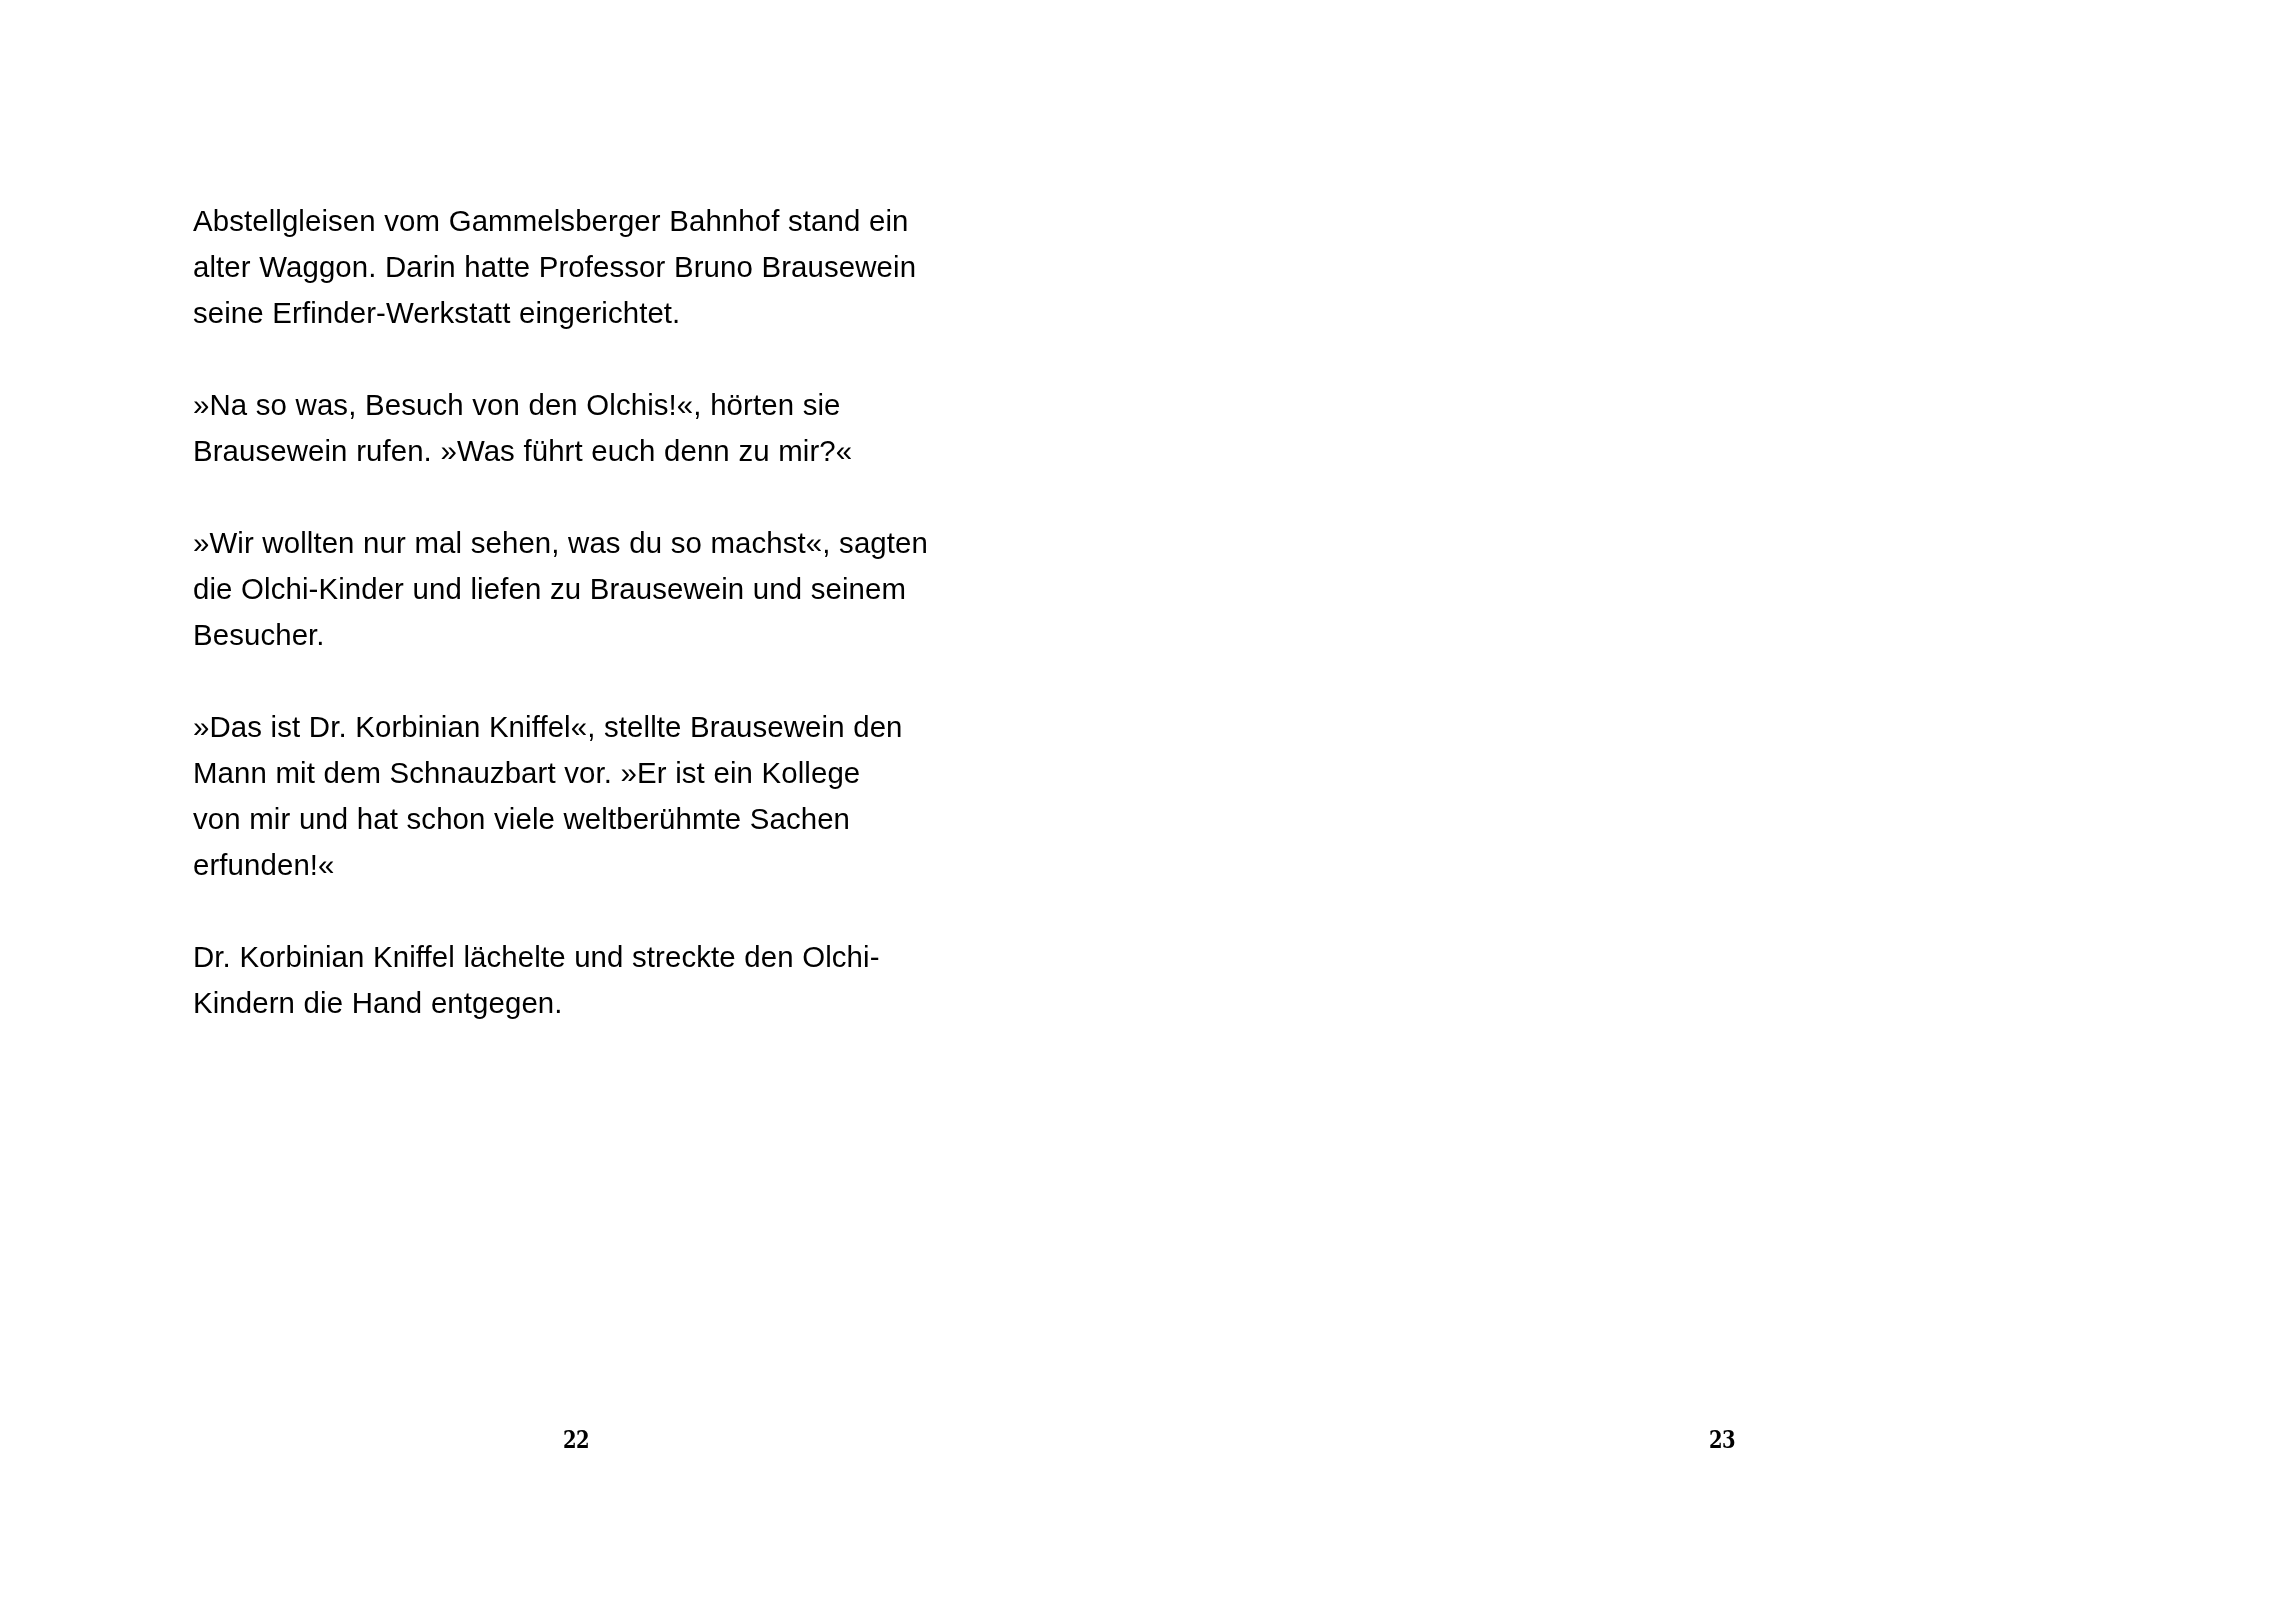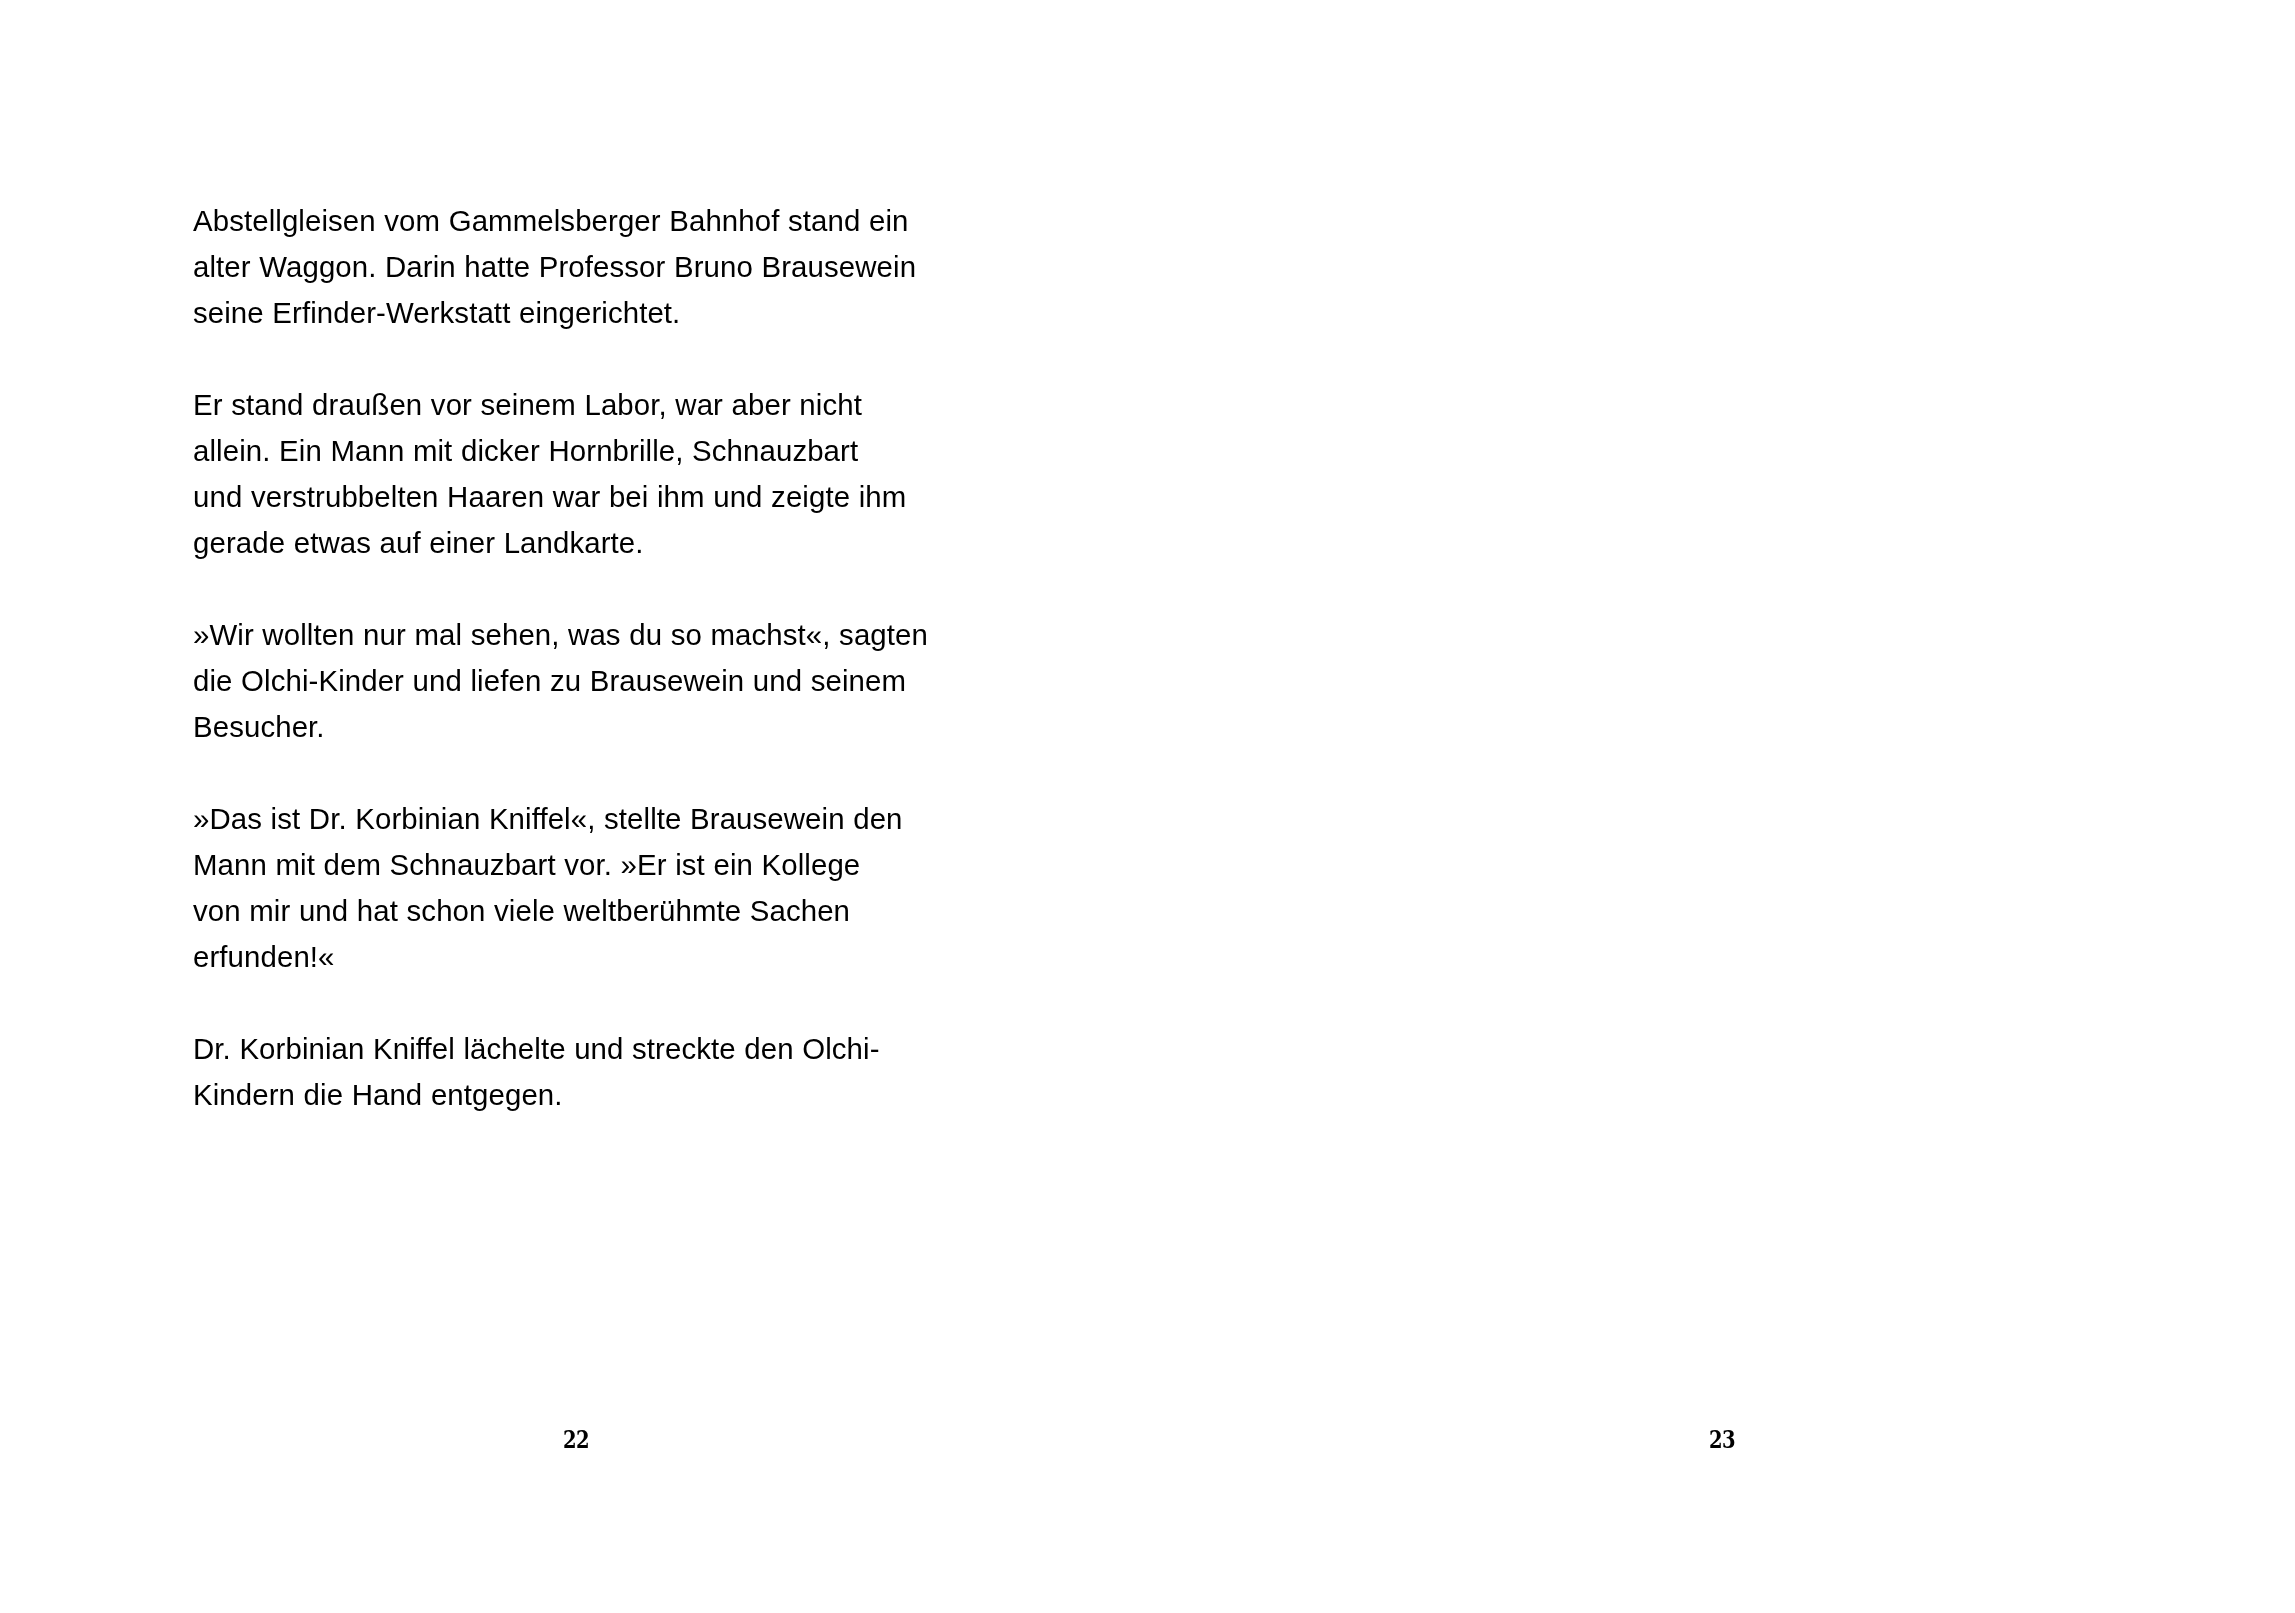--- a/index.html
+++ b/index.html
@@ -60,24 +60,22 @@
 </head>
 <body>
 
 <div class="page-spread">
 
   <div class="page page-left">
     <div class="text-block">
       <p>Abstellgleisen vom Gammelsberger Bahnhof stand ein
 alter Waggon. Darin hatte Professor Bruno Brausewein
 seine Erfinder-Werkstatt eingerichtet.</p>
-      <p>Er stand draußen vor seinem Labor, war aber nicht
-allein. Ein Mann mit dicker Hornbrille, Schnauzbart
-und verstrubbelten Haaren war bei ihm und zeigte ihm
-gerade etwas auf einer Landkarte.</p>
+      <p>»Na so was, Besuch von den Olchis!«, hörten sie
+Brausewein rufen. »Was führt euch denn zu mir?«</p>
       <p>»Wir wollten nur mal sehen, was du so machst«, sagten
 die Olchi-Kinder und liefen zu Brausewein und seinem
 Besucher.</p>
       <p>»Das ist Dr. Korbinian Kniffel«, stellte Brausewein den
 Mann mit dem Schnauzbart vor. »Er ist ein Kollege
 von mir und hat schon viele weltberühmte Sachen
 erfunden!«</p>
       <p>Dr. Korbinian Kniffel lächelte und streckte den Olchi-
 Kindern die Hand entgegen.</p>
     </div>

